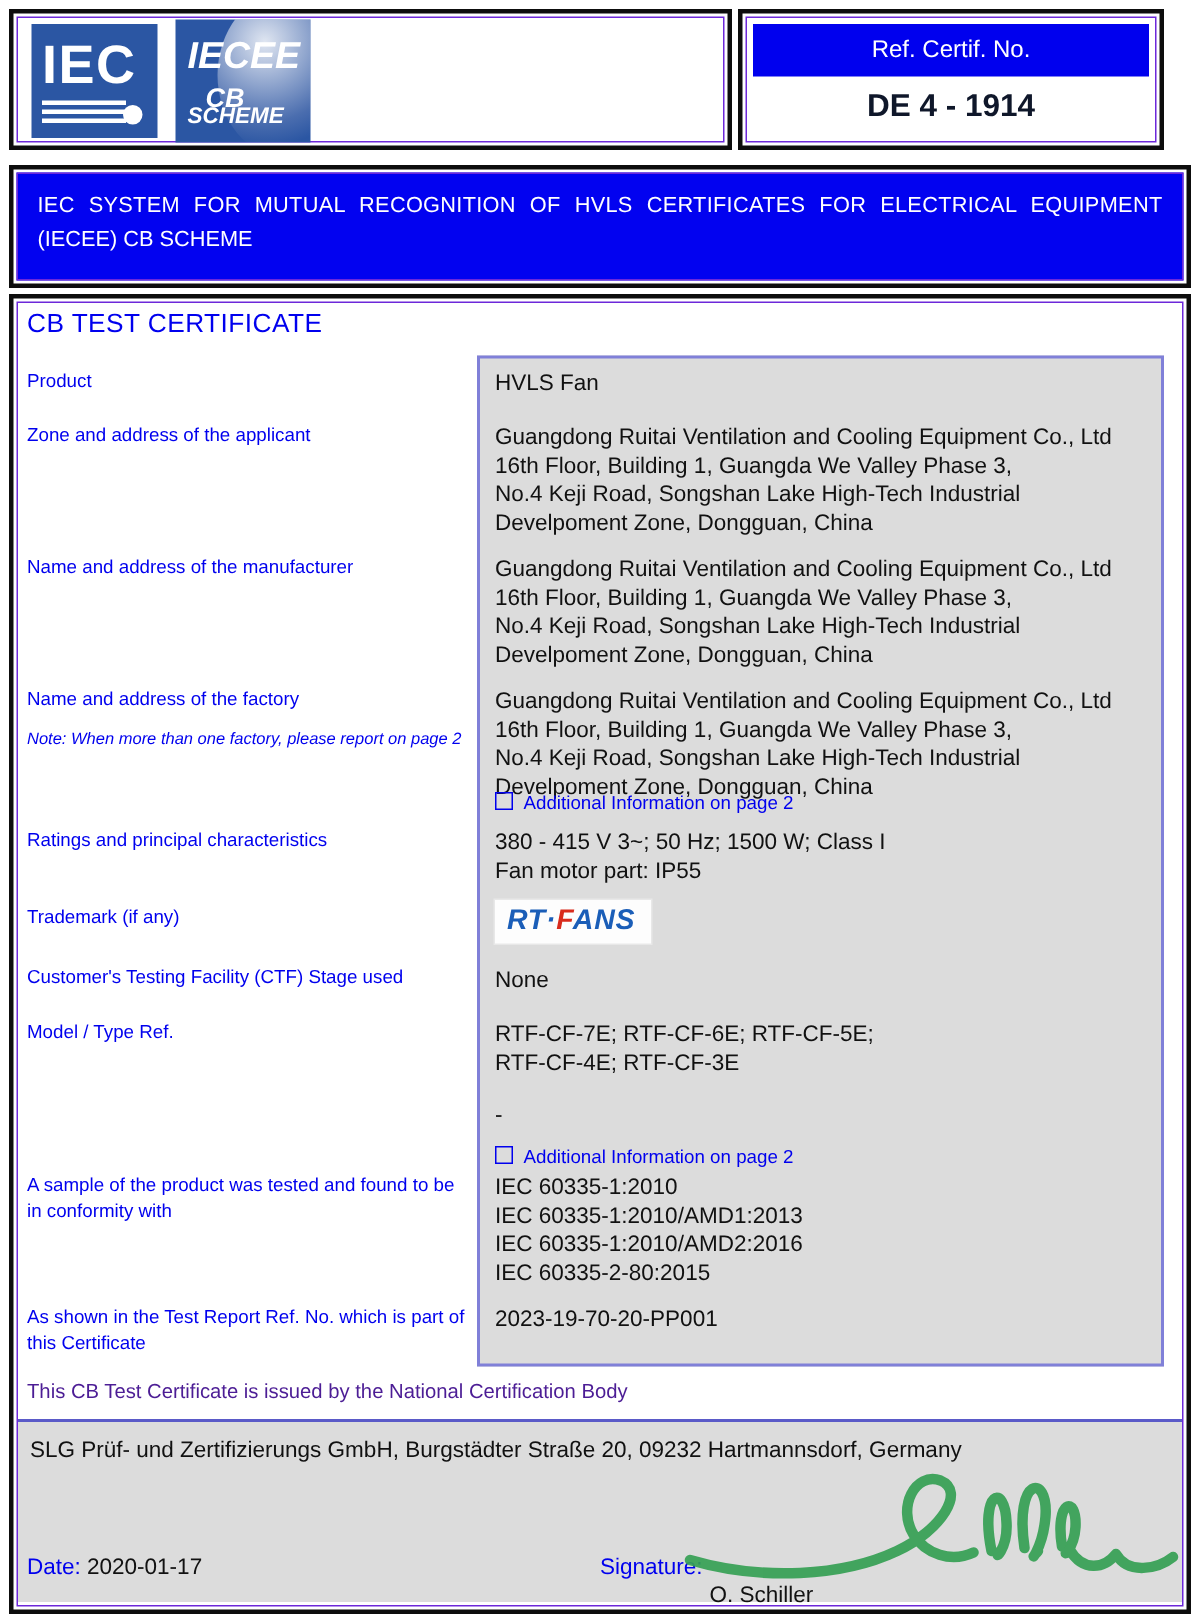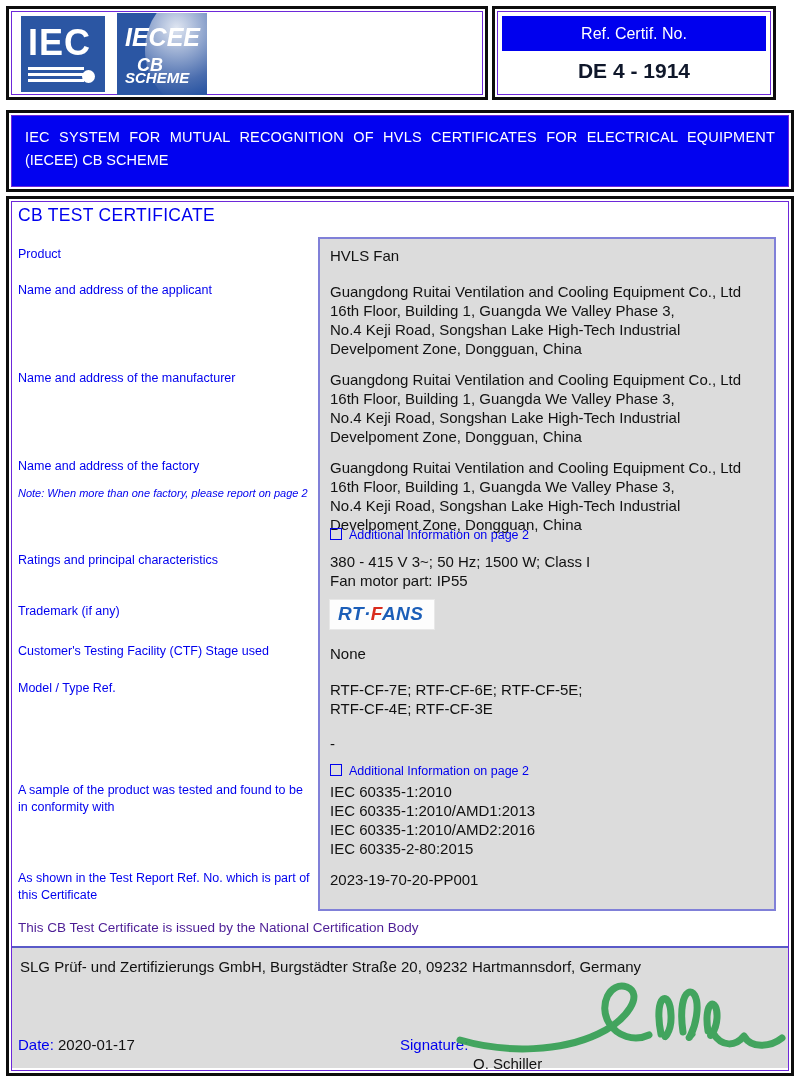--- a/index.html
+++ b/index.html
@@ -101,21 +101,21 @@
     <div class="frame-in"></div>
   </div>
 
   <div class="title">CB TEST CERTIFICATE</div>
 
   <div class="valuebox"></div>
 
   <div class="lbl" style="top:246px;">Product</div>
   <div class="val" style="top:246px;">HVLS Fan</div>
 
-  <div class="lbl" style="top:282px;">Name and address of the applicant</div>
+  <div class="lbl" style="top:282px;">Zone and address of the applicant</div>
   <div class="val" style="top:282px;">
     <div>Guangdong Ruitai Ventilation and Cooling Equipment Co., Ltd</div>
     <div>16th Floor, Building 1, Guangda We Valley Phase 3,</div>
     <div>No.4 Keji Road, Songshan Lake High-Tech Industrial</div>
     <div>Develpoment Zone, Dongguan, China</div>
   </div>
 
   <div class="lbl" style="top:370px;">Name and address of the manufacturer</div>
   <div class="val" style="top:370px;">
     <div>Guangdong Ruitai Ventilation and Cooling Equipment Co., Ltd</div>

